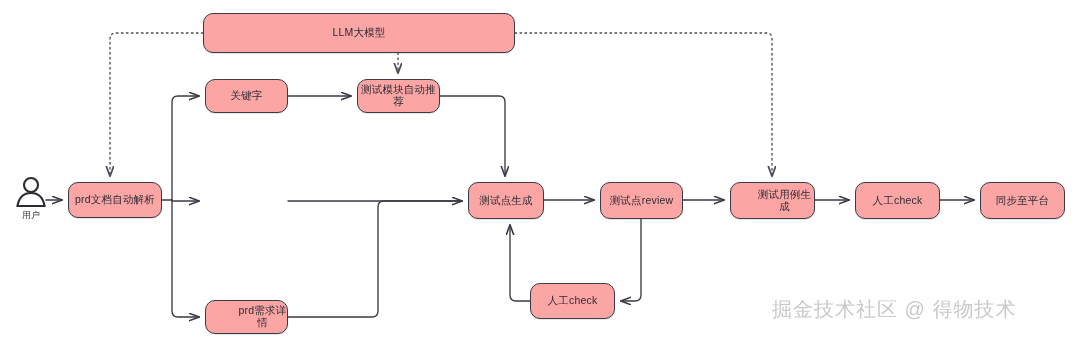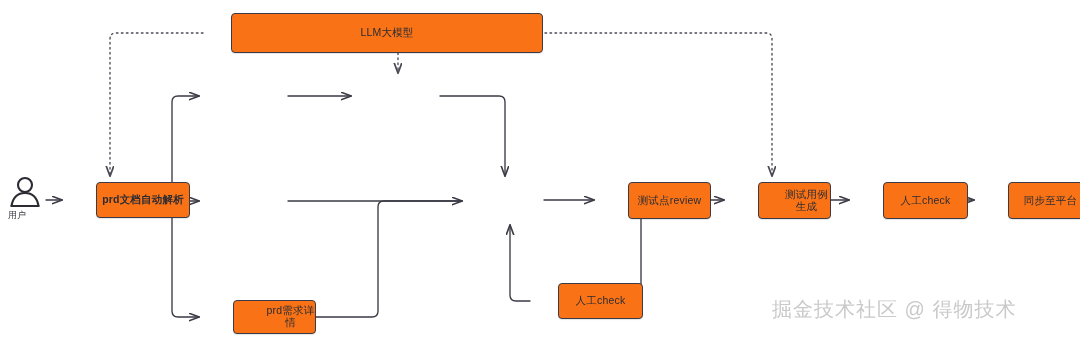--- a/index.html
+++ b/index.html
@@ -20,45 +20,45 @@
     position: absolute;
     left: 0;
     top: 0;
     width: 1080px;
     height: 351px;
     pointer-events: none;
   }
   .node {
     position: absolute;
     box-sizing: border-box;
-    background: #f97316;
+    background: #fca5a5;
     border: 1.4px solid #3b3b47;
-    border-radius: 4px;
+    border-radius: 10px;
     display: flex;
     align-items: center;
     justify-content: center;
     color: #2b2b33;
     font-size: 10.5px;
     letter-spacing: .2px;
     line-height: 1.1;
     text-align: center;
     box-shadow: 0 1px 1px rgba(0,0,0,0.10);
-    margin-left: 28px;
   }
   .node.wide {
     font-size: 10.5px;
   }
   #actor {
     position: absolute;
     left: 8px;
     top: 176px;
     width: 46px;
     height: 52px;
     display: flex;
     flex-direction: column;
+    align-items: center;
   }
   #actor .glyph {
     width: 34px;
     height: 32px;
   }
   #actor .caption {
     font-size: 9px;
     color: #3a3a42;
     margin-top: 1px;
   }
@@ -139,41 +139,50 @@
         <path d="M3.5,30 L30.5,30" stroke="#2b2b33" stroke-width="2.1" stroke-linecap="round"></path>
       </svg>
     </span>
     <span class="caption">用户</span>
   </div>
 
   <div class="node wide" style="left:203px; top:13px; width:312px; height:40px;">
     <span>LLM大模型</span>
   </div>
 
-  <div class="node" style="left:68px; top:182px; width:94px; height:36px;font-weight:bold;">
+  <div class="node" style="left:68px; top:182px; width:94px; height:36px;">
     <span>prd文档自动解析</span>
   </div>
 
+  <div class="node" style="left:205px; top:79px; width:83px; height:34px;">
+    <span>关键字</span>
+  </div>
 
+  <div class="node" style="left:357px; top:79px; width:83px; height:34px;">
+    <span>测试模块自动推荐</span>
+  </div>
 
 
   <div class="node" style="left:205px; top:300px; width:83px; height:34px;padding-left:32px;">
     <span>prd需求详情</span>
   </div>
 
+  <div class="node" style="left:468px; top:182px; width:76px; height:37px;">
+    <span>测试点生成</span>
+  </div>
 
   <div class="node" style="left:600px; top:182px; width:83px; height:37px;align-items:center;">
     <span>测试点review</span>
   </div>
 
   <div class="node" style="left:530px; top:283px; width:85px; height:36px;">
     <span>人工check</span>
   </div>
 
-  <div class="node" style="left:730px; top:182px; width:73px; height:37px;padding-left:24px;">
+  <div class="node" style="left:730px; top:182px; width:85px; height:37px;padding-left:24px;">
     <span>测试用例生成</span>
   </div>
 
   <div class="node" style="left:855px; top:182px; width:85px; height:37px;">
     <span>人工check</span>
   </div>
 
   <div class="node" style="left:980px; top:182px; width:85px; height:37px;">
     <span>同步至平台</span>
   </div>

